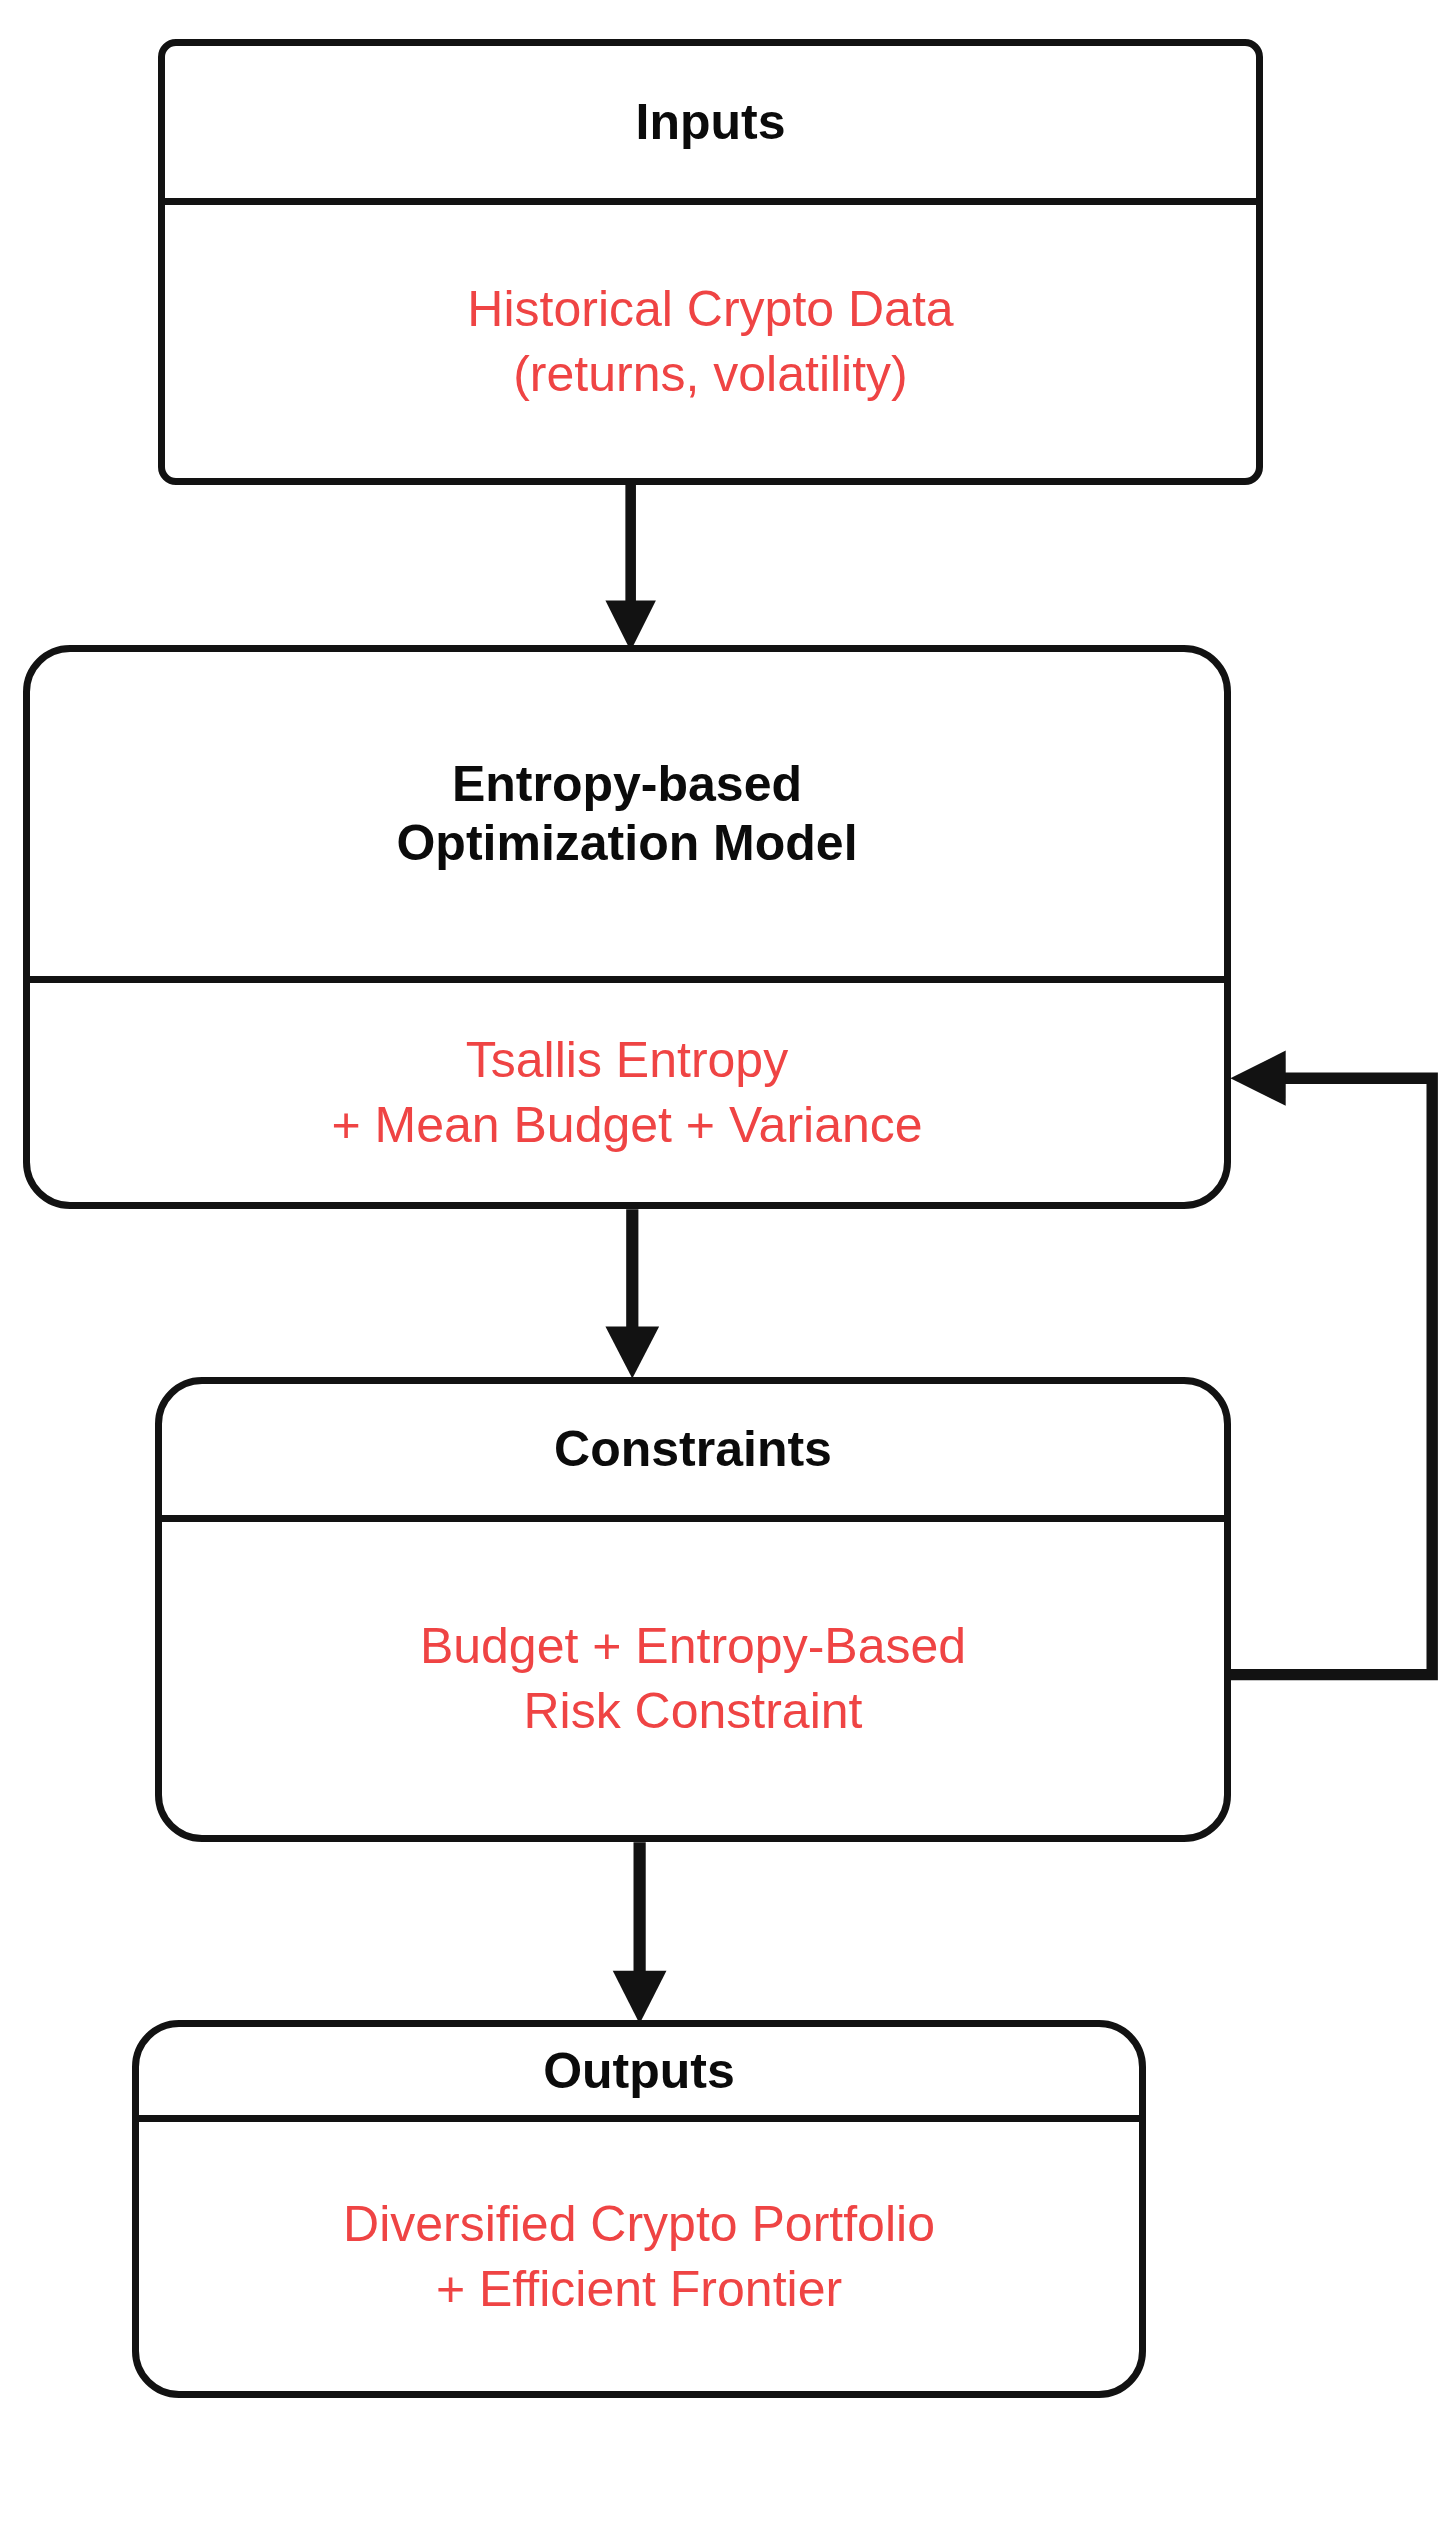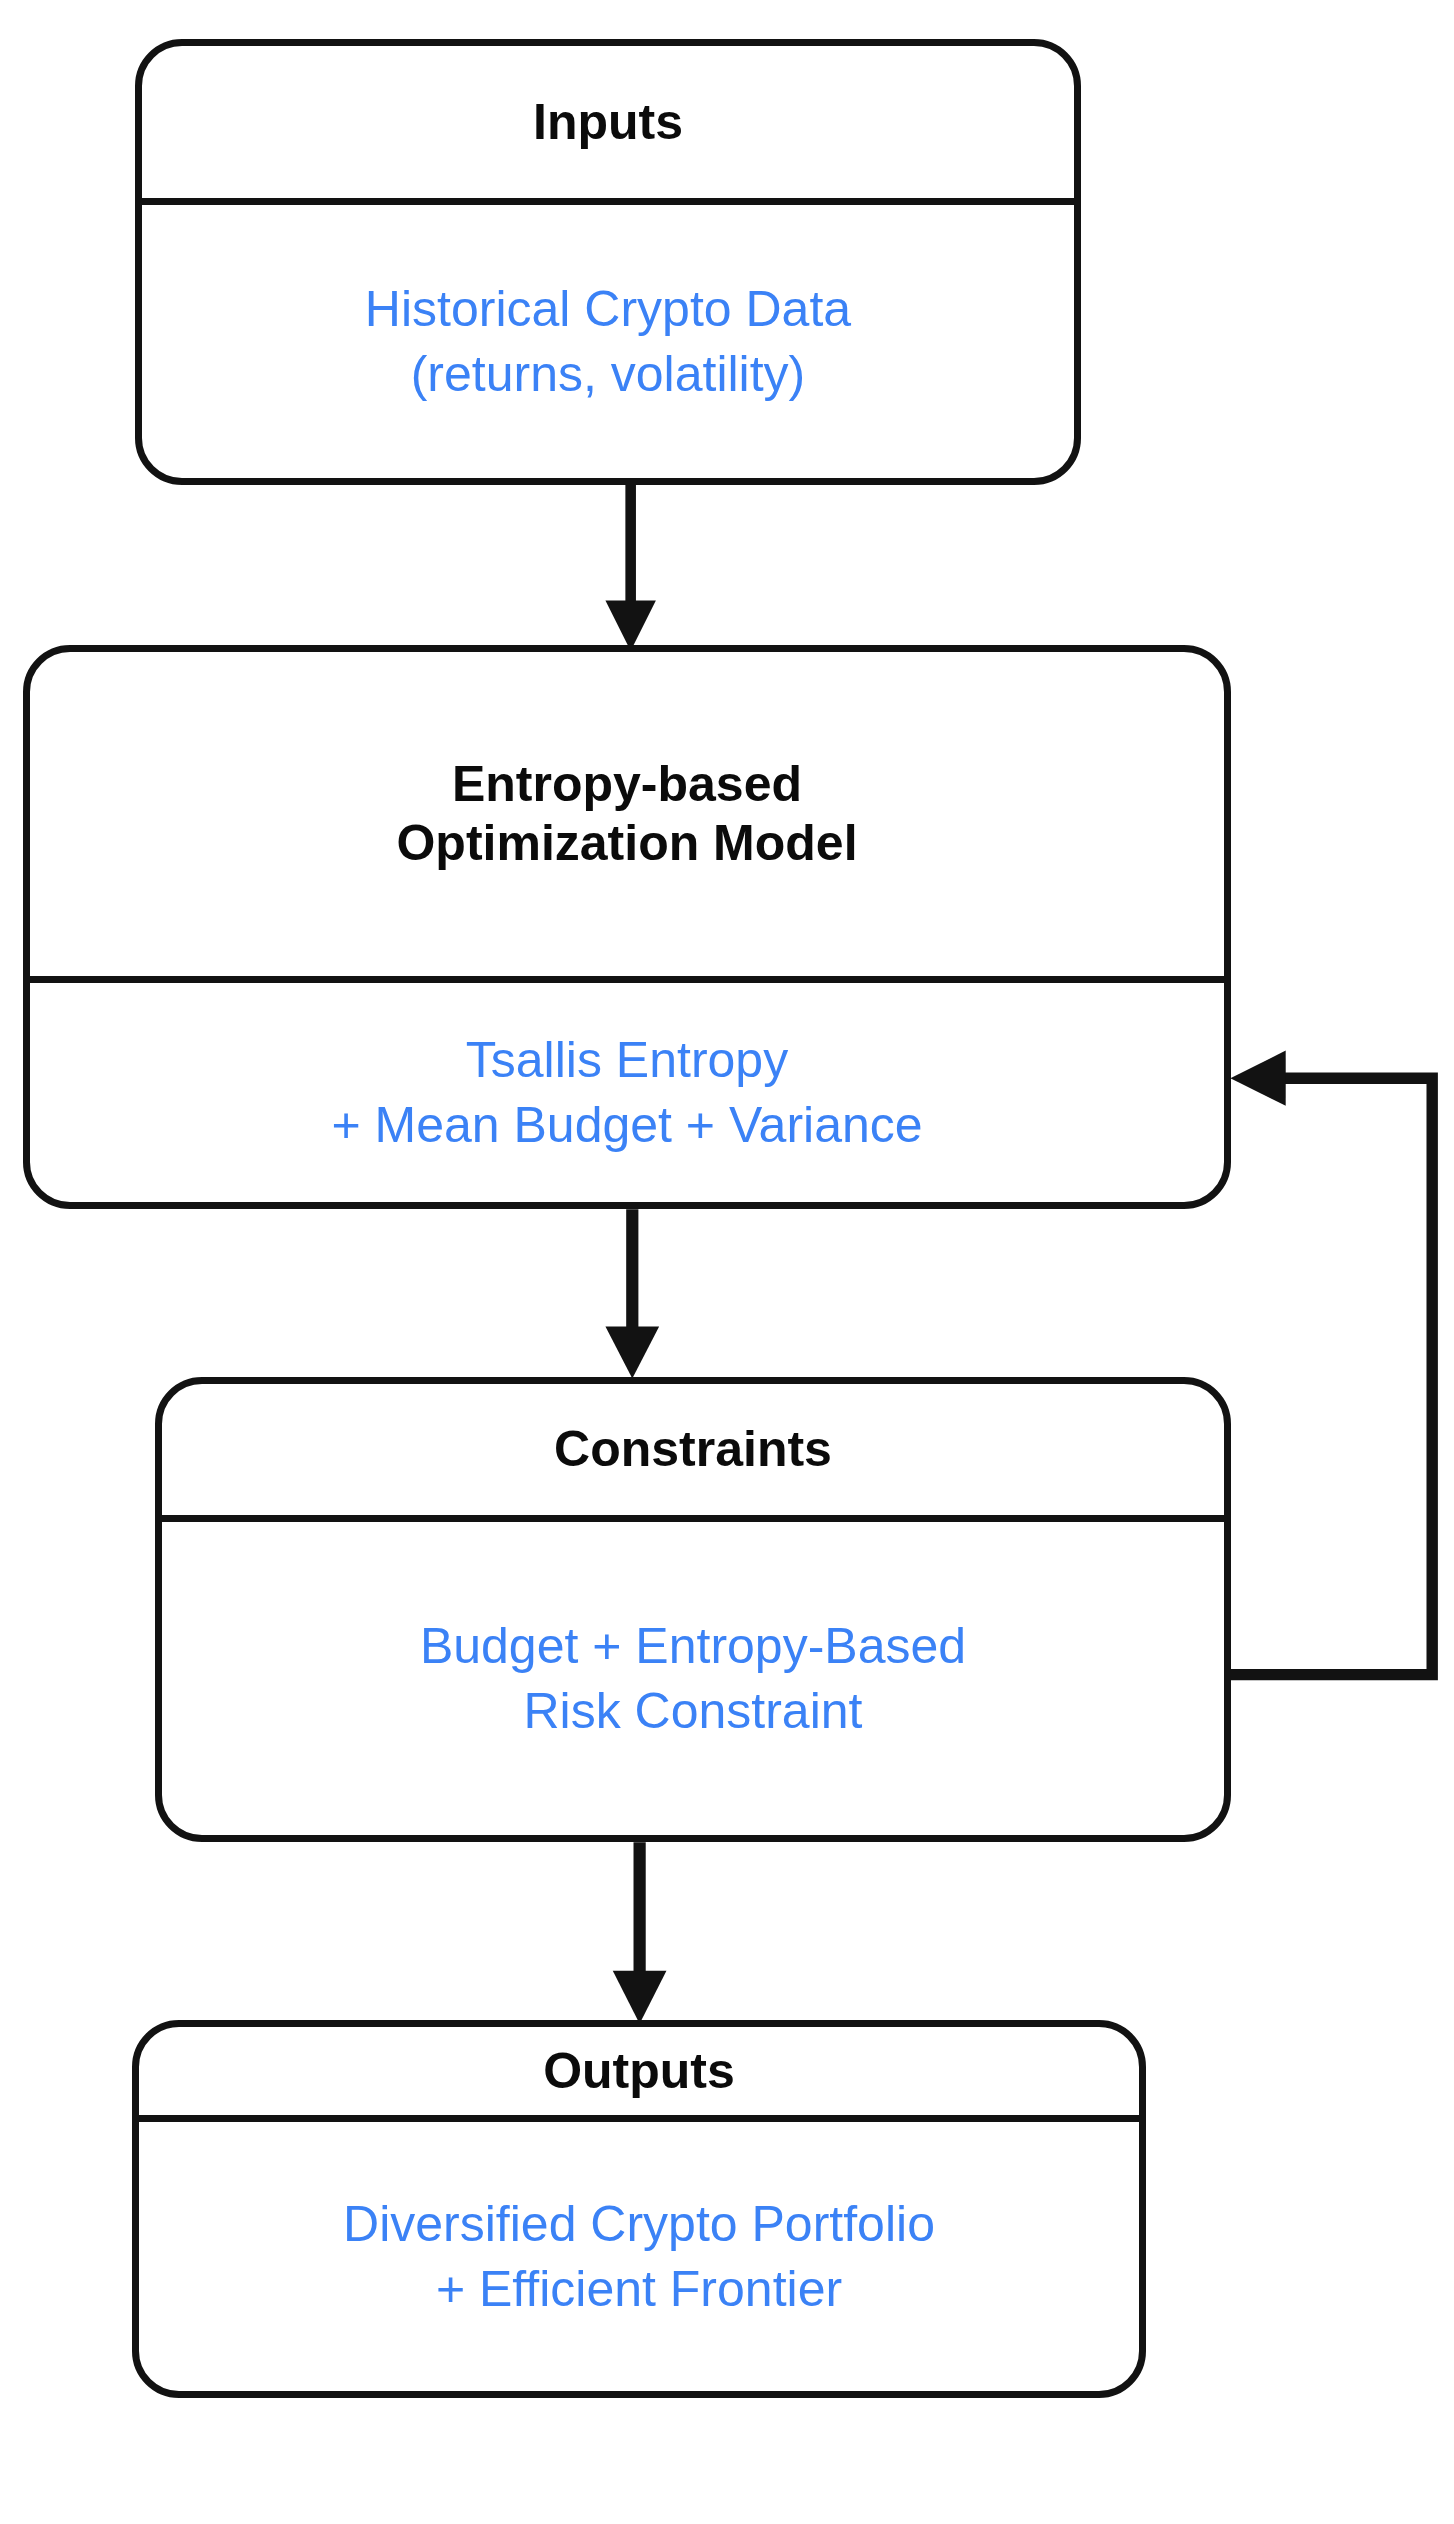--- a/index.html
+++ b/index.html
@@ -42,28 +42,28 @@
     white-space: pre-line;
     padding: 0 11.4px;
   }
   .node-body {
     box-sizing: border-box;
     flex: 1 1 auto;
     display: flex;
     align-items: center;
     justify-content: center;
     text-align: center;
-    color: #3b82f6;
+    color: #ef4444;
     line-height: 1.3;
     white-space: pre-line;
     padding: 0 14.6px;
   }
 
   
-  #node-inputs      { left: 135px;  top: 39px;   width: 946px; height: 446px; }
+  #node-inputs      { left: 158px;  top: 39px;   width: 1105px; height: 446px; border-radius: 18px; }
   #node-inputs .node-title { height: 159px; font-size: 50px; }
   #node-inputs .node-body  { font-size: 50px; }
 
   
   #node-model       { left: 23px;   top: 645px;  width: 1208px; height: 564px; }
   #node-model .node-title { height: 331px; font-size: 50px; }
   #node-model .node-body  { font-size: 50px; }
 
   
   #node-constraints { left: 155px;  top: 1377px; width: 1076px; height: 465px; }

